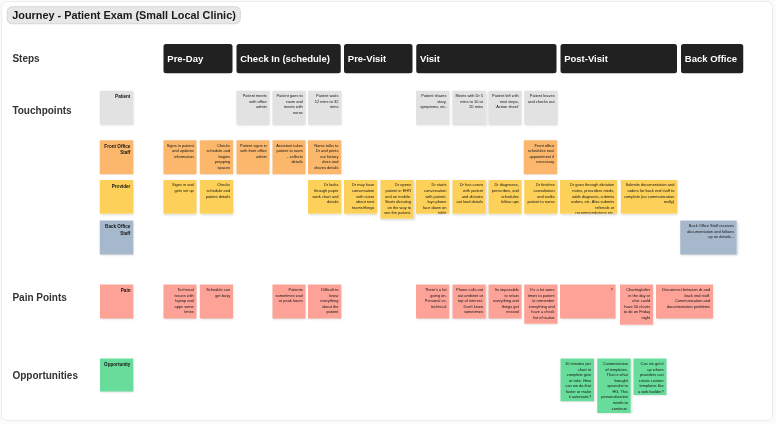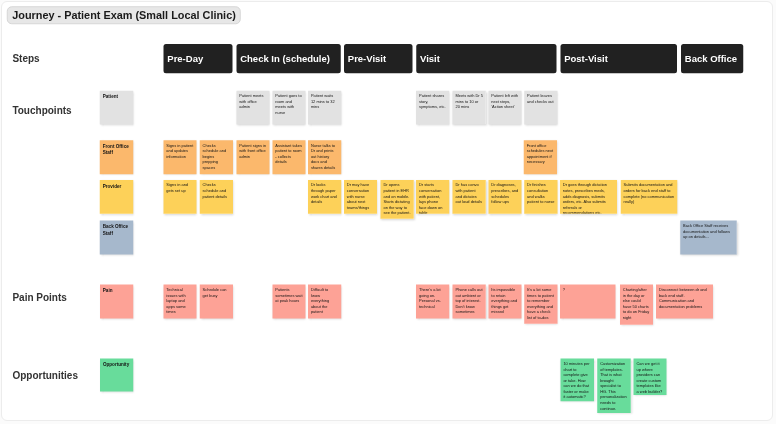--- a/index.html
+++ b/index.html
@@ -1,18 +1,18 @@
 <!DOCTYPE html>
 <html lang="en"><head>
 <meta charset="utf-8">
 <title>Journey Map</title>
 <style>
   html,body{margin:0;padding:0;background:#ffffff;}
   body{width:776px;height:424px;overflow:hidden;font-family:"Liberation Sans",sans-serif;}
-  #canvas{position:absolute;left:0;top:0;width:776px;height:424px;overflow:hidden;}
+  #canvas{position:absolute;left:0;top:0;width:776px;height:424px;overflow:hidden;text-align:right;}
   #scaler{position:absolute;left:0;top:0;width:3104px;height:1696px;
           transform:scale(0.25);transform-origin:0 0;background:#fbfbfb;
           -webkit-font-smoothing:antialiased;opacity:0.999;}
   #frame{
     position:absolute;left:4px;top:4px;width:3088px;height:1680px;
     background:#ffffff;border:4px solid #ececec;border-radius:24px;box-sizing:border-box;
   }
   .title-pill{
     position:absolute;left:26.8px;top:24.8px;width:936.4px;height:72.4px;
     background:#e7e7e7;border:4px solid #d6d6d6;border-radius:20px;

